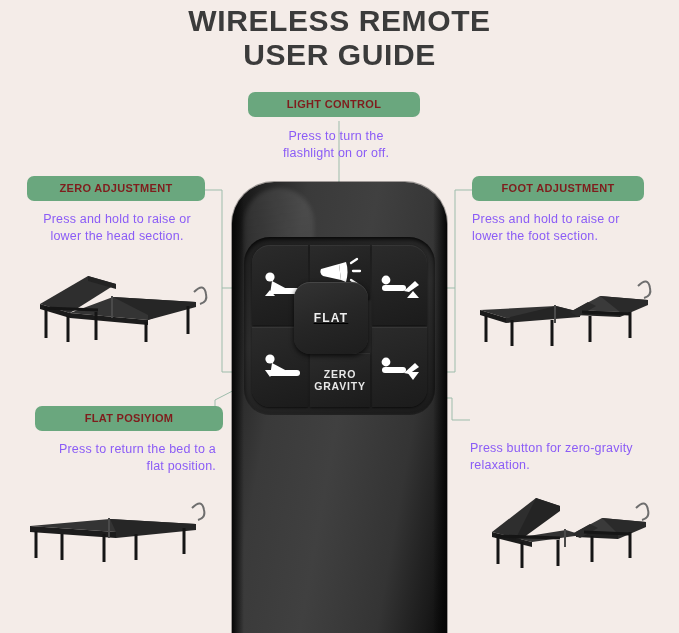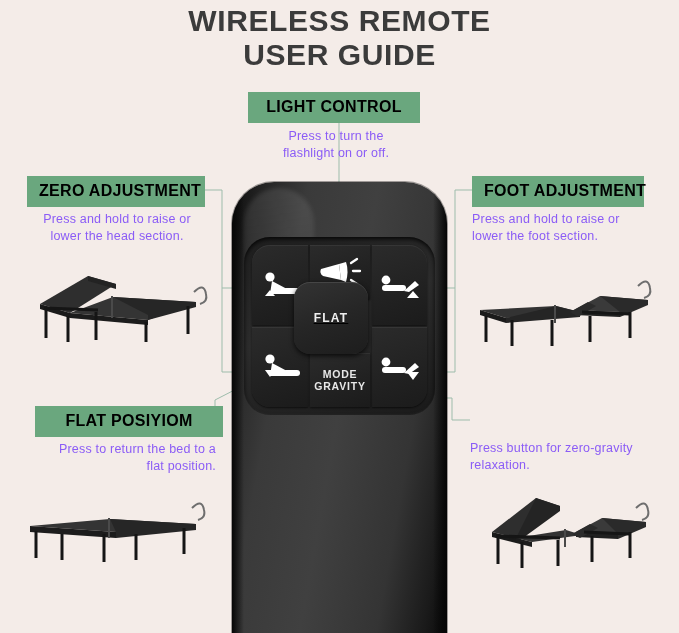--- a/index.html
+++ b/index.html
@@ -22,25 +22,25 @@
     letter-spacing:0.6px;
     line-height:34px;
   }
   .title .l1{display:block;margin-top:2px;}
   .title .l2{display:block;}
 
   
   .badge{
     position:absolute;
     background:#6aa77e;
-    color:#000000;
+    color:#7f1d1d;
     font-weight:bold;
-    font-size:16px;
+    font-size:11px;
     letter-spacing:0.3px;
-    border-radius:0;
+    border-radius:7px;
     padding:6px 12px 7px 12px;
     white-space:nowrap;
     box-sizing:border-box;
     text-align:center;
   }
   .desc{
     position:absolute;
     color:#8b5cf6;
     font-size:12.5px;
     line-height:17px;
@@ -317,21 +317,21 @@
           <svg class="keyicon" viewBox="0 0 46 34">
             <circle cx="9" cy="12" r="4.4" fill="#ffffff"></circle>
             <rect x="5" y="17" width="24" height="6" rx="3" fill="#ffffff"></rect>
             <path d="M27,23 L38,13 L42,17 L32,24 Z" fill="#ffffff"></path>
             <polygon points="30,22 42,22 36,30" fill="#ffffff"></polygon>
           </svg>
         </div>
 
         <div class="key k-zero">
           <div class="zerolbl">
-            <span>MODE</span><br>
+            <span>ZERO</span><br>
             <span>GRAVITY</span>
           </div>
         </div>
 
       </div>
 
       <div class="flatkey">
         <span class="lbl">FLAT</span>
       </div>
     </div>

